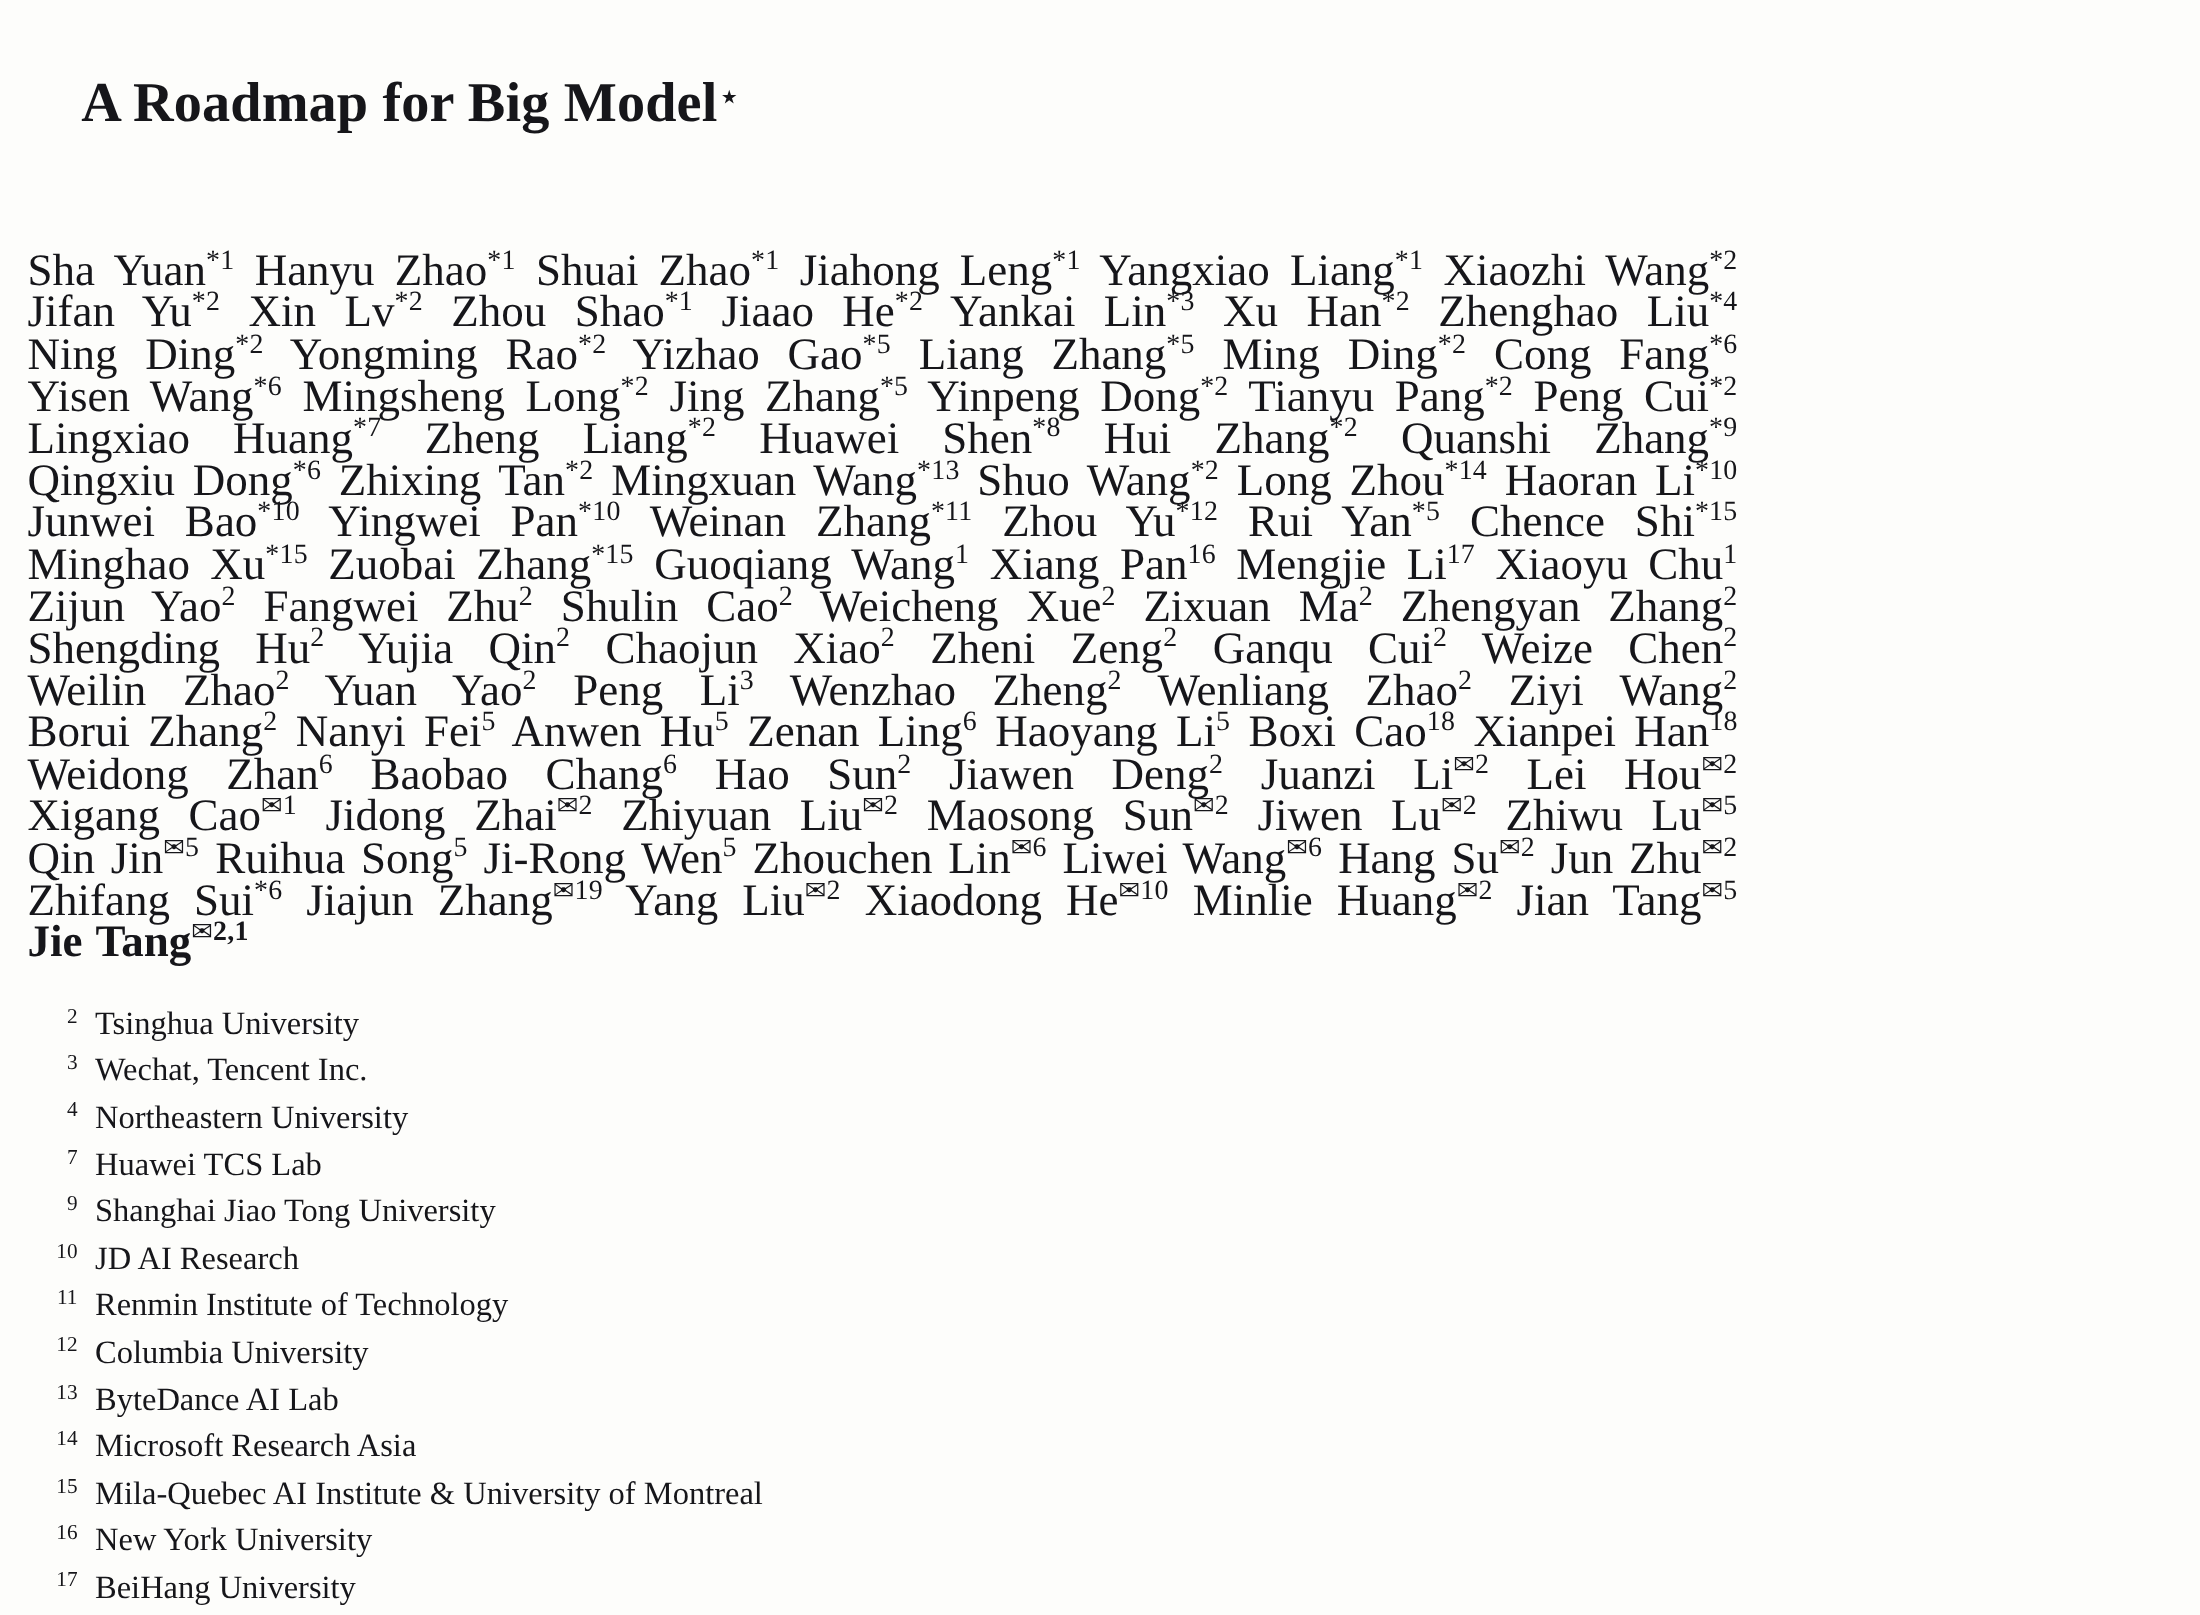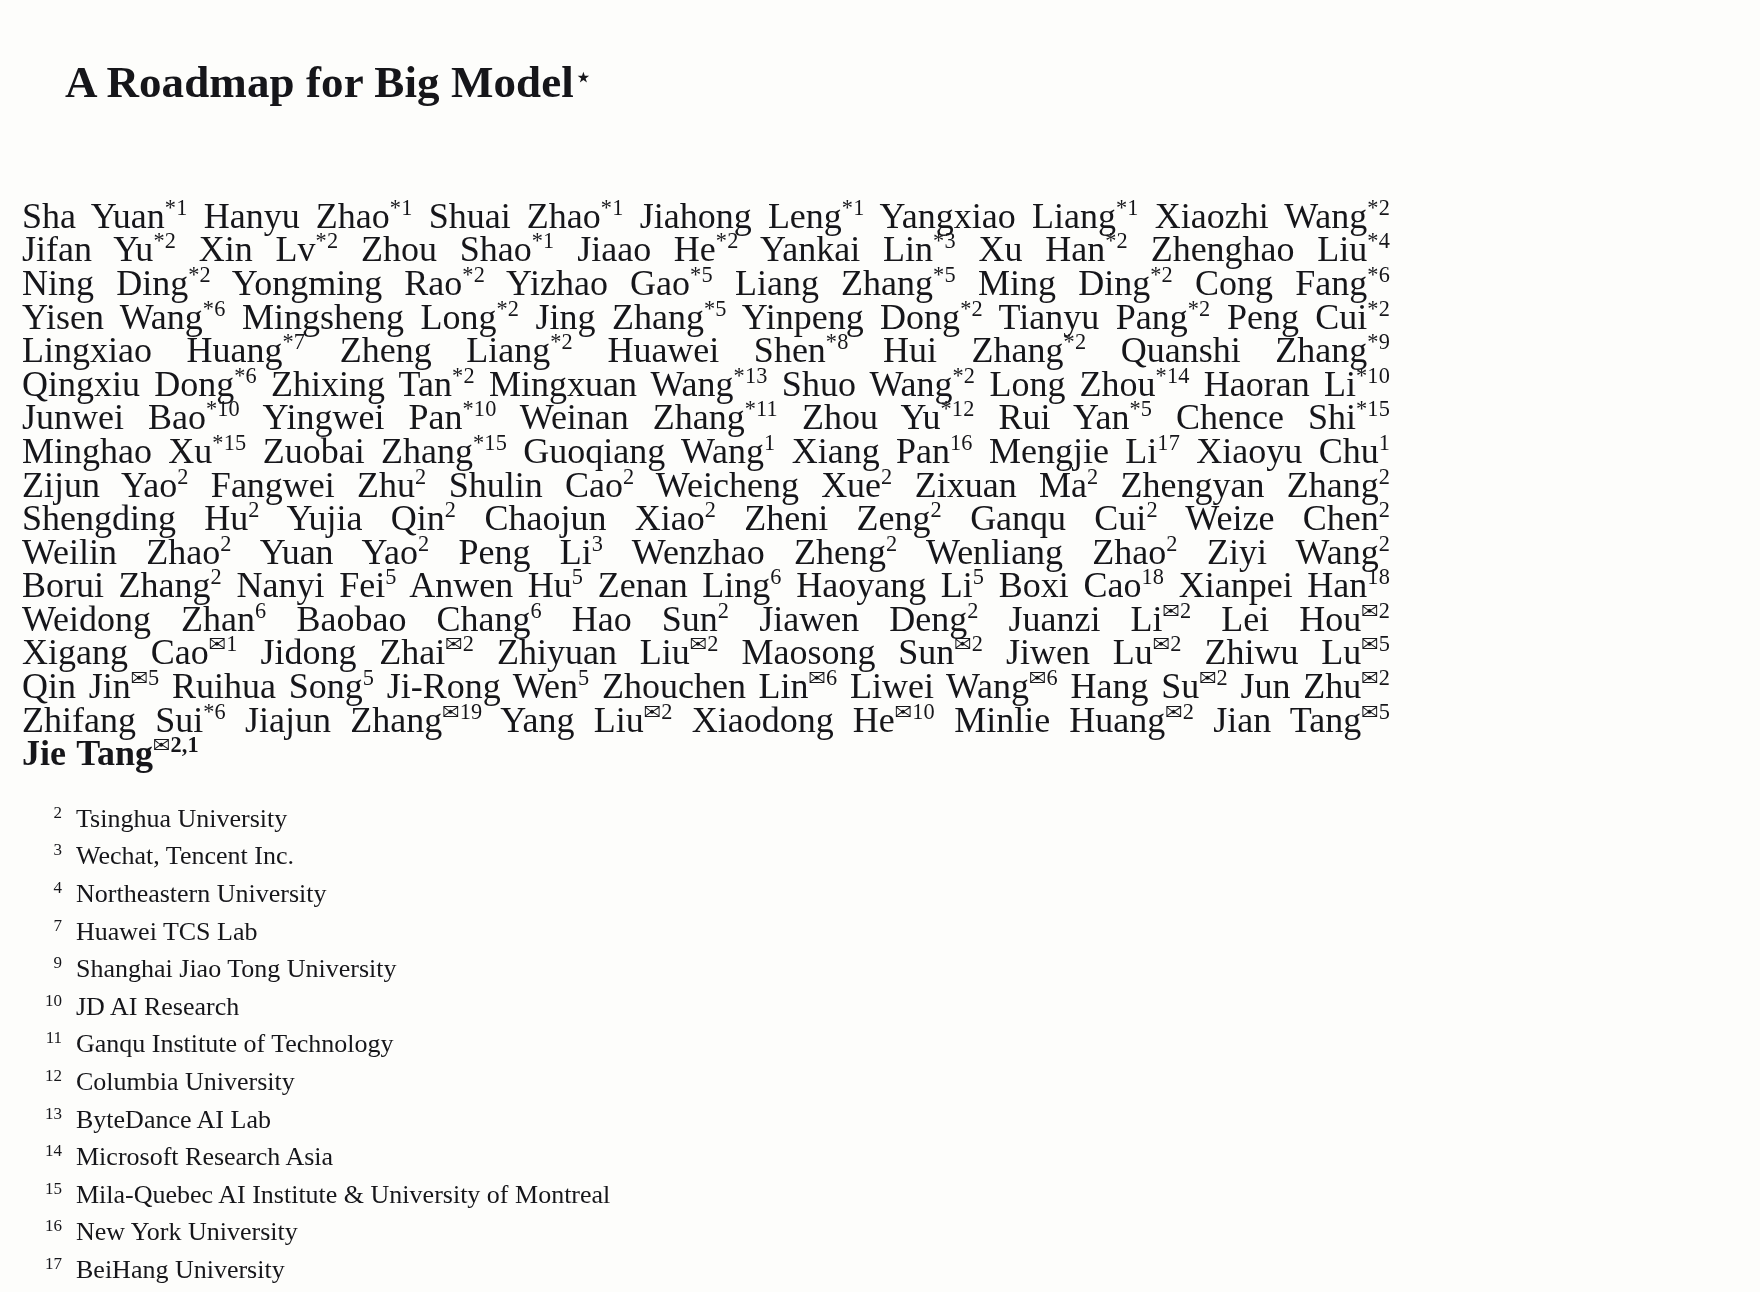--- a/index.html
+++ b/index.html
@@ -101,21 +101,21 @@
 
   <div class="authors" id="author-block"><span class="au"><span>Sha Yuan</span><sup>*1</sup></span> <span class="au"><span>Hanyu Zhao</span><sup>*1</sup></span> <span class="au"><span>Shuai Zhao</span><sup>*1</sup></span> <span class="au"><span>Jiahong Leng</span><sup>*1</sup></span> <span class="au"><span>Yangxiao Liang</span><sup>*1</sup></span> <span class="au"><span>Xiaozhi Wang</span><sup>*2</sup></span> <span class="au"><span>Jifan Yu</span><sup>*2</sup></span> <span class="au"><span>Xin Lv</span><sup>*2</sup></span> <span class="au"><span>Zhou Shao</span><sup>*1</sup></span> <span class="au"><span>Jiaao He</span><sup>*2</sup></span> <span class="au"><span>Yankai Lin</span><sup>*3</sup></span> <span class="au"><span>Xu Han</span><sup>*2</sup></span> <span class="au"><span>Zhenghao Liu</span><sup>*4</sup></span> <span class="au"><span>Ning Ding</span><sup>*2</sup></span> <span class="au"><span>Yongming Rao</span><sup>*2</sup></span> <span class="au"><span>Yizhao Gao</span><sup>*5</sup></span> <span class="au"><span>Liang Zhang</span><sup>*5</sup></span> <span class="au"><span>Ming Ding</span><sup>*2</sup></span> <span class="au"><span>Cong Fang</span><sup>*6</sup></span> <span class="au"><span>Yisen Wang</span><sup>*6</sup></span> <span class="au"><span>Mingsheng Long</span><sup>*2</sup></span> <span class="au"><span>Jing Zhang</span><sup>*5</sup></span> <span class="au"><span>Yinpeng Dong</span><sup>*2</sup></span> <span class="au"><span>Tianyu Pang</span><sup>*2</sup></span> <span class="au"><span>Peng Cui</span><sup>*2</sup></span> <span class="au"><span>Lingxiao Huang</span><sup>*7</sup></span> <span class="au"><span>Zheng Liang</span><sup>*2</sup></span> <span class="au"><span>Huawei Shen</span><sup>*8</sup></span> <span class="au"><span>Hui Zhang</span><sup>*2</sup></span> <span class="au"><span>Quanshi Zhang</span><sup>*9</sup></span> <span class="au"><span>Qingxiu Dong</span><sup>*6</sup></span> <span class="au"><span>Zhixing Tan</span><sup>*2</sup></span> <span class="au"><span>Mingxuan Wang</span><sup>*13</sup></span> <span class="au"><span>Shuo Wang</span><sup>*2</sup></span> <span class="au"><span>Long Zhou</span><sup>*14</sup></span> <span class="au"><span>Haoran Li</span><sup>*10</sup></span> <span class="au"><span>Junwei Bao</span><sup>*10</sup></span> <span class="au"><span>Yingwei Pan</span><sup>*10</sup></span> <span class="au"><span>Weinan Zhang</span><sup>*11</sup></span> <span class="au"><span>Zhou Yu</span><sup>*12</sup></span> <span class="au"><span>Rui Yan</span><sup>*5</sup></span> <span class="au"><span>Chence Shi</span><sup>*15</sup></span> <span class="au"><span>Minghao Xu</span><sup>*15</sup></span> <span class="au"><span>Zuobai Zhang</span><sup>*15</sup></span> <span class="au"><span>Guoqiang Wang</span><sup>1</sup></span> <span class="au"><span>Xiang Pan</span><sup>16</sup></span> <span class="au"><span>Mengjie Li</span><sup>17</sup></span> <span class="au"><span>Xiaoyu Chu</span><sup>1</sup></span> <span class="au"><span>Zijun Yao</span><sup>2</sup></span> <span class="au"><span>Fangwei Zhu</span><sup>2</sup></span> <span class="au"><span>Shulin Cao</span><sup>2</sup></span> <span class="au"><span>Weicheng Xue</span><sup>2</sup></span> <span class="au"><span>Zixuan Ma</span><sup>2</sup></span> <span class="au"><span>Zhengyan Zhang</span><sup>2</sup></span> <span class="au"><span>Shengding Hu</span><sup>2</sup></span> <span class="au"><span>Yujia Qin</span><sup>2</sup></span> <span class="au"><span>Chaojun Xiao</span><sup>2</sup></span> <span class="au"><span>Zheni Zeng</span><sup>2</sup></span> <span class="au"><span>Ganqu Cui</span><sup>2</sup></span> <span class="au"><span>Weize Chen</span><sup>2</sup></span> <span class="au"><span>Weilin Zhao</span><sup>2</sup></span> <span class="au"><span>Yuan Yao</span><sup>2</sup></span> <span class="au"><span>Peng Li</span><sup>3</sup></span> <span class="au"><span>Wenzhao Zheng</span><sup>2</sup></span> <span class="au"><span>Wenliang Zhao</span><sup>2</sup></span> <span class="au"><span>Ziyi Wang</span><sup>2</sup></span> <span class="au"><span>Borui Zhang</span><sup>2</sup></span> <span class="au"><span>Nanyi Fei</span><sup>5</sup></span> <span class="au"><span>Anwen Hu</span><sup>5</sup></span> <span class="au"><span>Zenan Ling</span><sup>6</sup></span> <span class="au"><span>Haoyang Li</span><sup>5</sup></span> <span class="au"><span>Boxi Cao</span><sup>18</sup></span> <span class="au"><span>Xianpei Han</span><sup>18</sup></span> <span class="au"><span>Weidong Zhan</span><sup>6</sup></span> <span class="au"><span>Baobao Chang</span><sup>6</sup></span> <span class="au"><span>Hao Sun</span><sup>2</sup></span> <span class="au"><span>Jiawen Deng</span><sup>2</sup></span> <span class="au"><span>Juanzi Li</span><sup><span class="env">✉</span>2</sup></span> <span class="au"><span>Lei Hou</span><sup><span class="env">✉</span>2</sup></span> <span class="au"><span>Xigang Cao</span><sup><span class="env">✉</span>1</sup></span> <span class="au"><span>Jidong Zhai</span><sup><span class="env">✉</span>2</sup></span> <span class="au"><span>Zhiyuan Liu</span><sup><span class="env">✉</span>2</sup></span> <span class="au"><span>Maosong Sun</span><sup><span class="env">✉</span>2</sup></span> <span class="au"><span>Jiwen Lu</span><sup><span class="env">✉</span>2</sup></span> <span class="au"><span>Zhiwu Lu</span><sup><span class="env">✉</span>5</sup></span> <span class="au"><span>Qin Jin</span><sup><span class="env">✉</span>5</sup></span> <span class="au"><span>Ruihua Song</span><sup>5</sup></span> <span class="au"><span>Ji-Rong Wen</span><sup>5</sup></span> <span class="au"><span>Zhouchen Lin</span><sup><span class="env">✉</span>6</sup></span> <span class="au"><span>Liwei Wang</span><sup><span class="env">✉</span>6</sup></span> <span class="au"><span>Hang Su</span><sup><span class="env">✉</span>2</sup></span> <span class="au"><span>Jun Zhu</span><sup><span class="env">✉</span>2</sup></span> <span class="au"><span>Zhifang Sui</span><sup>*6</sup></span> <span class="au"><span>Jiajun Zhang</span><sup><span class="env">✉</span>19</sup></span> <span class="au"><span>Yang Liu</span><sup><span class="env">✉</span>2</sup></span> <span class="au"><span>Xiaodong He</span><sup><span class="env">✉</span>10</sup></span> <span class="au"><span>Minlie Huang</span><sup><span class="env">✉</span>2</sup></span> <span class="au"><span>Jian Tang</span><sup><span class="env">✉</span>5</sup></span> <span class="au bold"><span>Jie Tang</span><sup><span class="env">✉</span>2,1</sup></span></div>
 
   <div class="affils" id="affil-block">
       <div class="affil"><span class="num">2</span><span class="name">Tsinghua University</span></div>
       <div class="affil"><span class="num">3</span><span class="name">Wechat, Tencent Inc.</span></div>
       <div class="affil"><span class="num">4</span><span class="name">Northeastern University</span></div>
       <div class="affil"><span class="num">7</span><span class="name">Huawei TCS Lab</span></div>
       <div class="affil"><span class="num">9</span><span class="name">Shanghai Jiao Tong University</span></div>
       <div class="affil"><span class="num">10</span><span class="name">JD AI Research</span></div>
-      <div class="affil"><span class="num">11</span><span class="name">Ganqu Institute of Technology</span></div>
+      <div class="affil"><span class="num">11</span><span class="name">Renmin Institute of Technology</span></div>
       <div class="affil"><span class="num">12</span><span class="name">Columbia University</span></div>
       <div class="affil"><span class="num">13</span><span class="name">ByteDance AI Lab</span></div>
       <div class="affil"><span class="num">14</span><span class="name">Microsoft Research Asia</span></div>
       <div class="affil"><span class="num">15</span><span class="name">Mila-Quebec AI Institute &amp; University of Montreal</span></div>
       <div class="affil"><span class="num">16</span><span class="name">New York University</span></div>
       <div class="affil"><span class="num">17</span><span class="name">BeiHang University</span></div>
       <div class="affil"><span class="num">18</span><span class="name">Institute of Software, Chinese Academy of Sciences</span></div>
     </div>
 
 </div>

